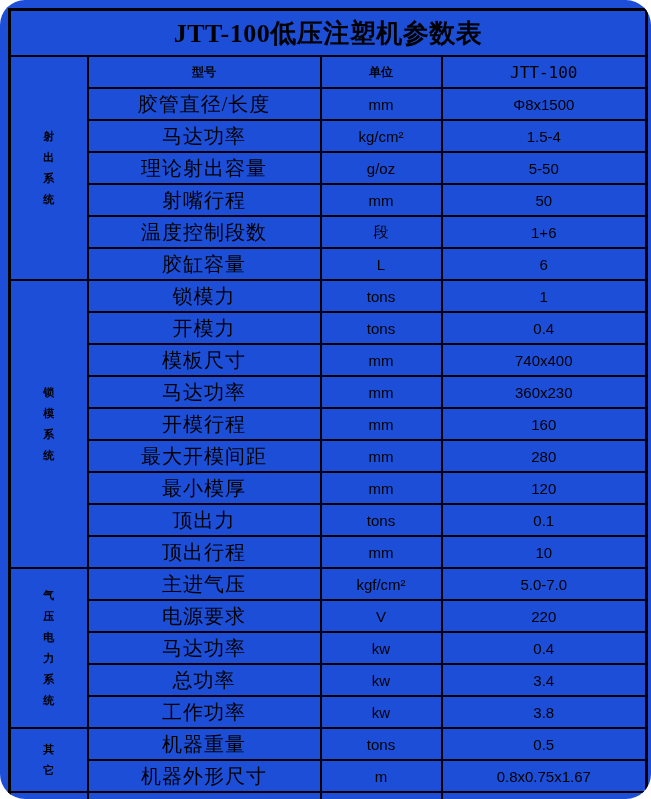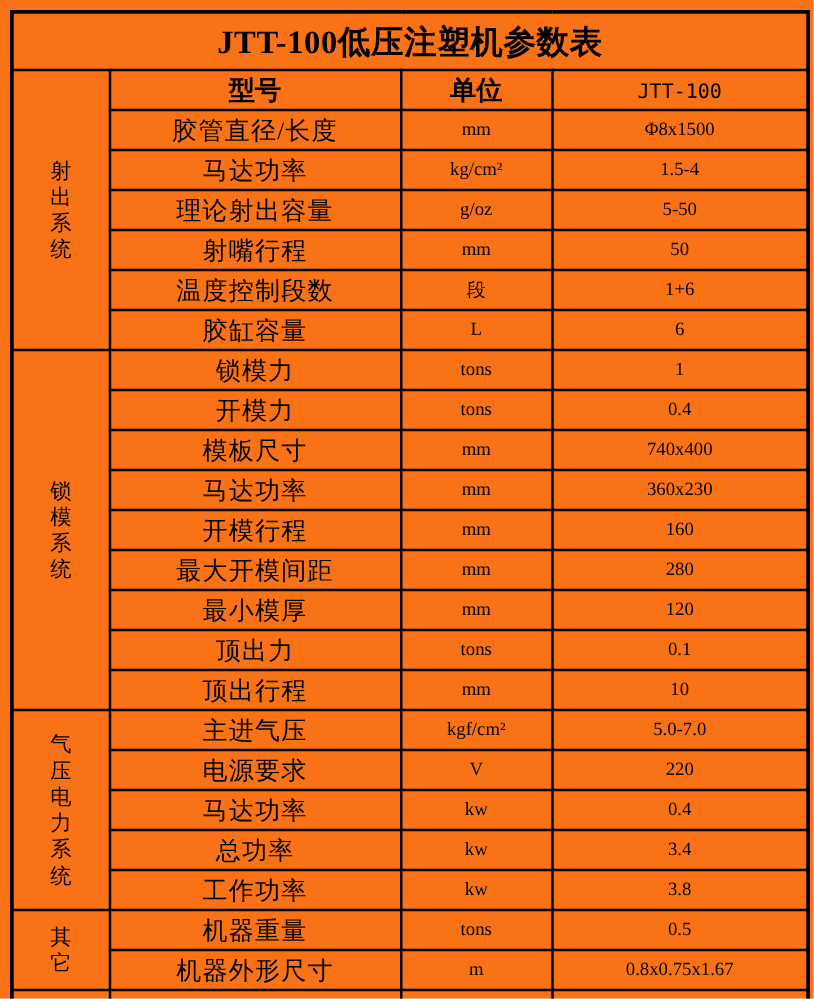--- a/index.html
+++ b/index.html
@@ -4,24 +4,25 @@
 <style>
   html, body {
     margin: 0;
     padding: 0;
     background: #fff;
   }
   .page {
     position: relative;
     width: 651px;
     height: 799px;
-    background: #f97316;
+    background: #1d4ed8;
     overflow: hidden;
     font-family: "Liberation Serif", "DejaVu Serif", serif;
     color: #000;
+    border-radius: 25px;
   }
   table.spec {
     position: absolute;
     left: 8px;
     top: 8px;
     width: 637px;
     border-collapse: collapse;
     table-layout: fixed;
     border: 3px solid #000;
   }
@@ -37,40 +38,40 @@
     text-align: left;
     padding-left: 4px;
     font-size: 26px;
     font-weight: bold;
     letter-spacing: 0.5px;
     white-space: nowrap;
   }
   tr.body-row { height: 32px; }
   tr.stub-row { height: 22px; }
   td.category-cell {
-    font-weight: normal;
-    font-size: 17px;
+    font-weight: bold;
+    font-size: 11px;
   }
   .category-label {
     width: 1.15em;
     margin: 0 auto;
     word-break: break-all;
     line-height: 21px;
     text-align: center;
   }
   td.header-cell {
     font-weight: bold;
-    font-size: 21px;
+    font-size: 12px;
   }
   td.name-cell {
     font-size: 20px;
     letter-spacing: 1px;
   }
   td.unit-cell, td.value-cell, .latin {
-    font-family: Liberation Serif, serif;
+    font-family: Liberation Sans, sans-serif;
     font-size: 15px;
     font-weight: normal;
   }
   td.header-cell.latin-bold {
     font-family: "DejaVu Sans Mono", "Liberation Mono", monospace;
     font-size: 16px;
     font-weight: normal;
   }
 </style>
 </head>

